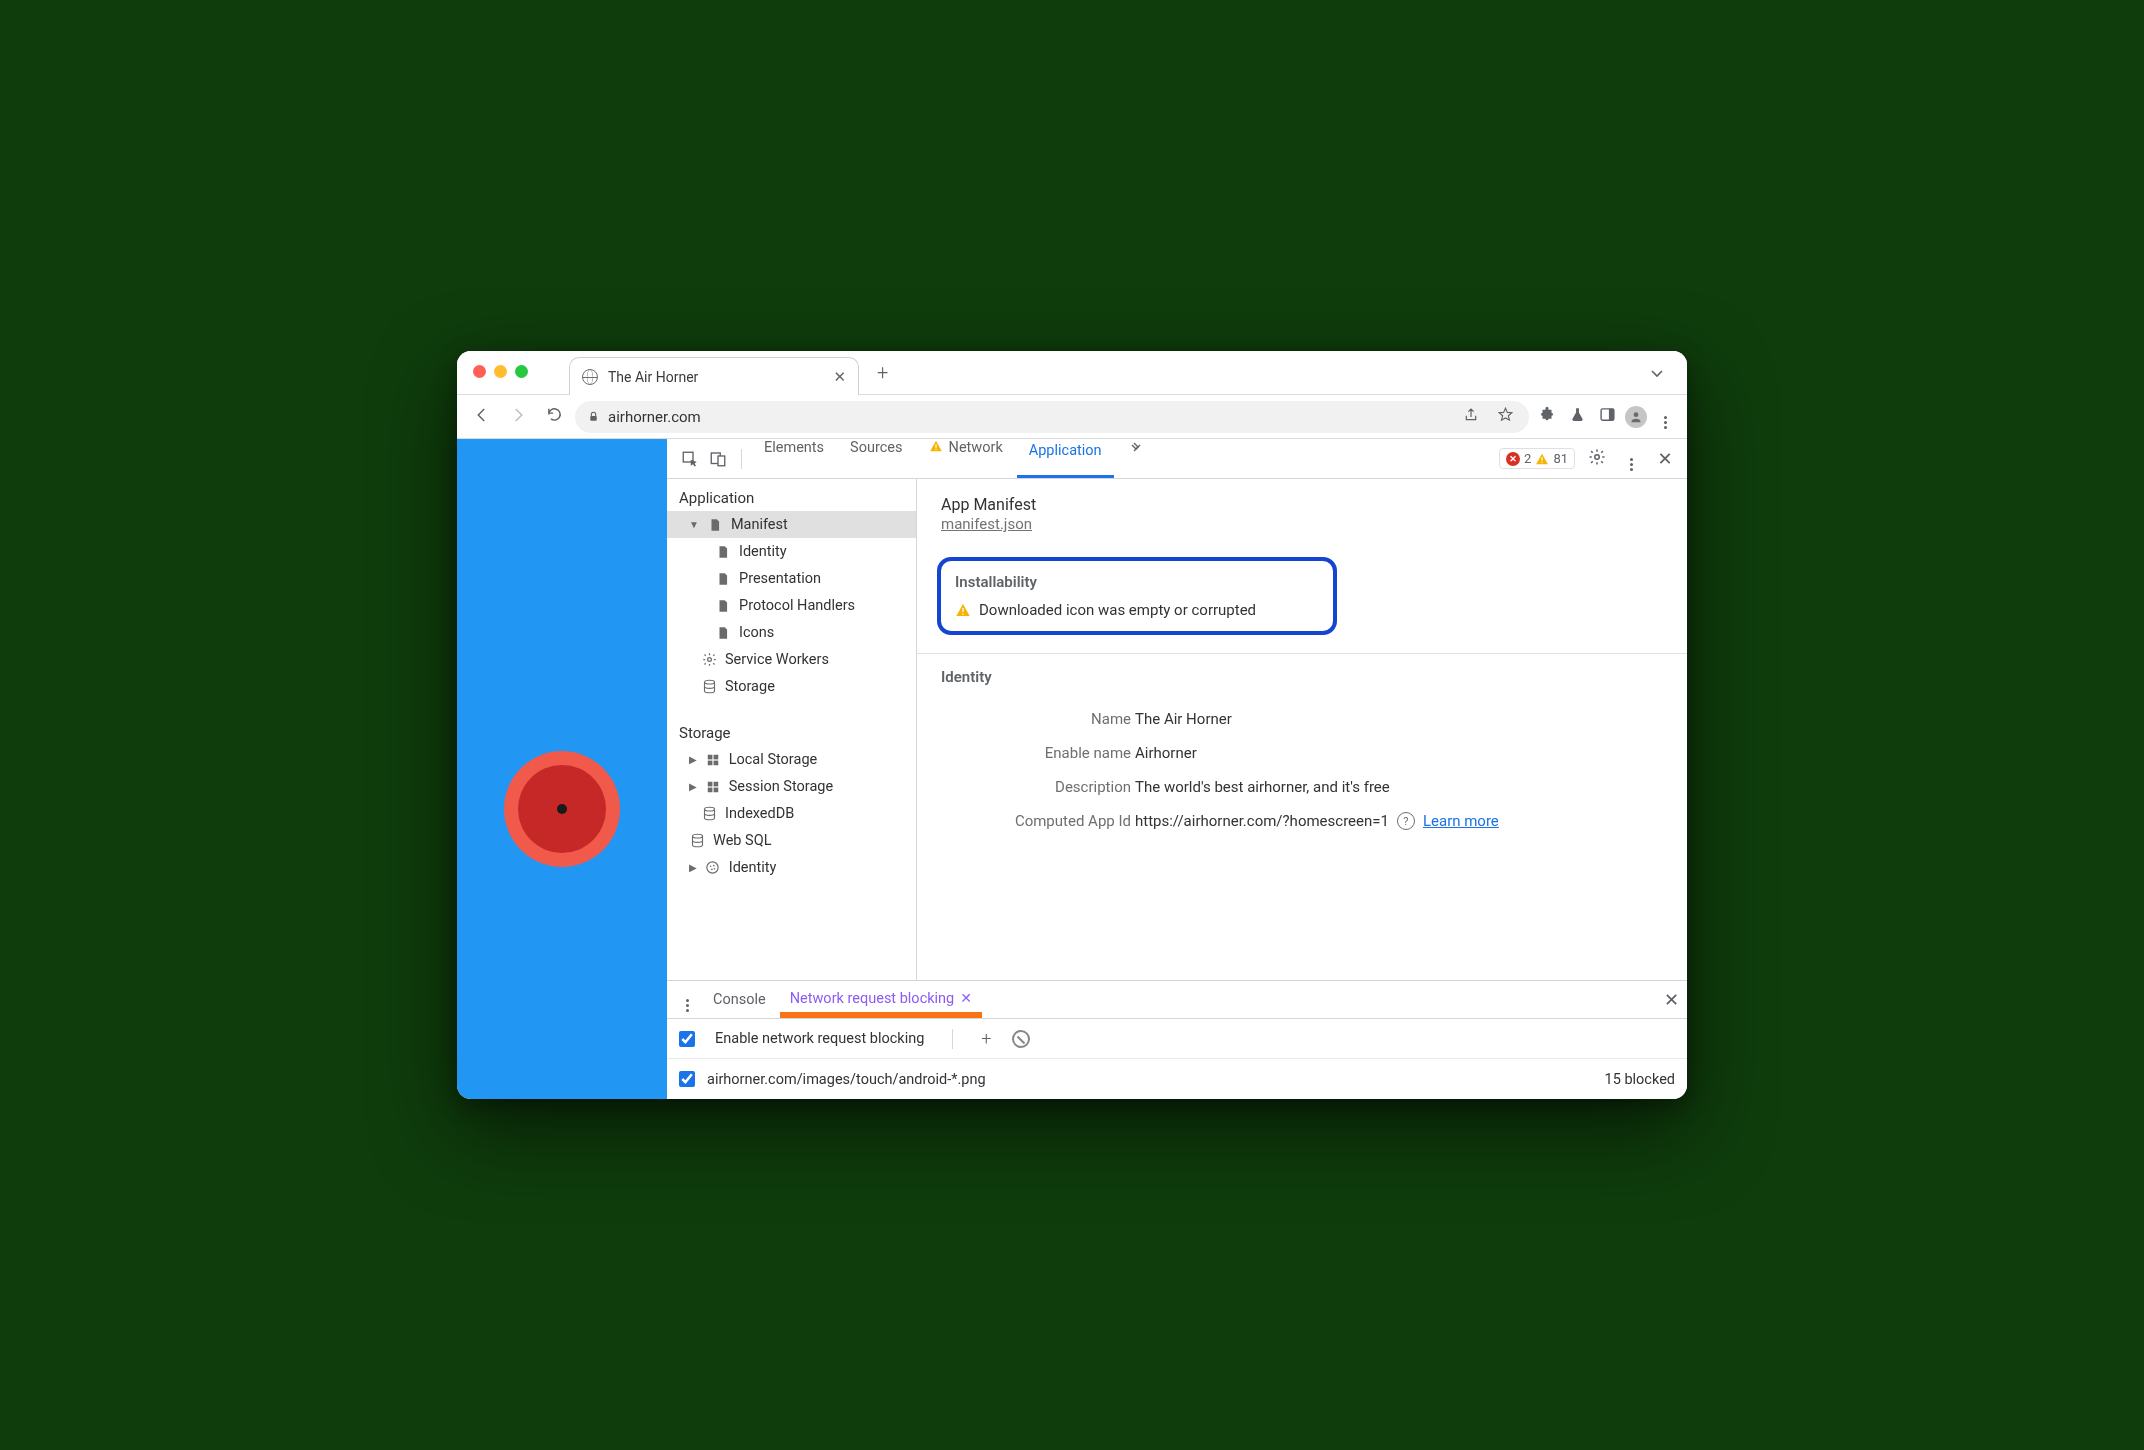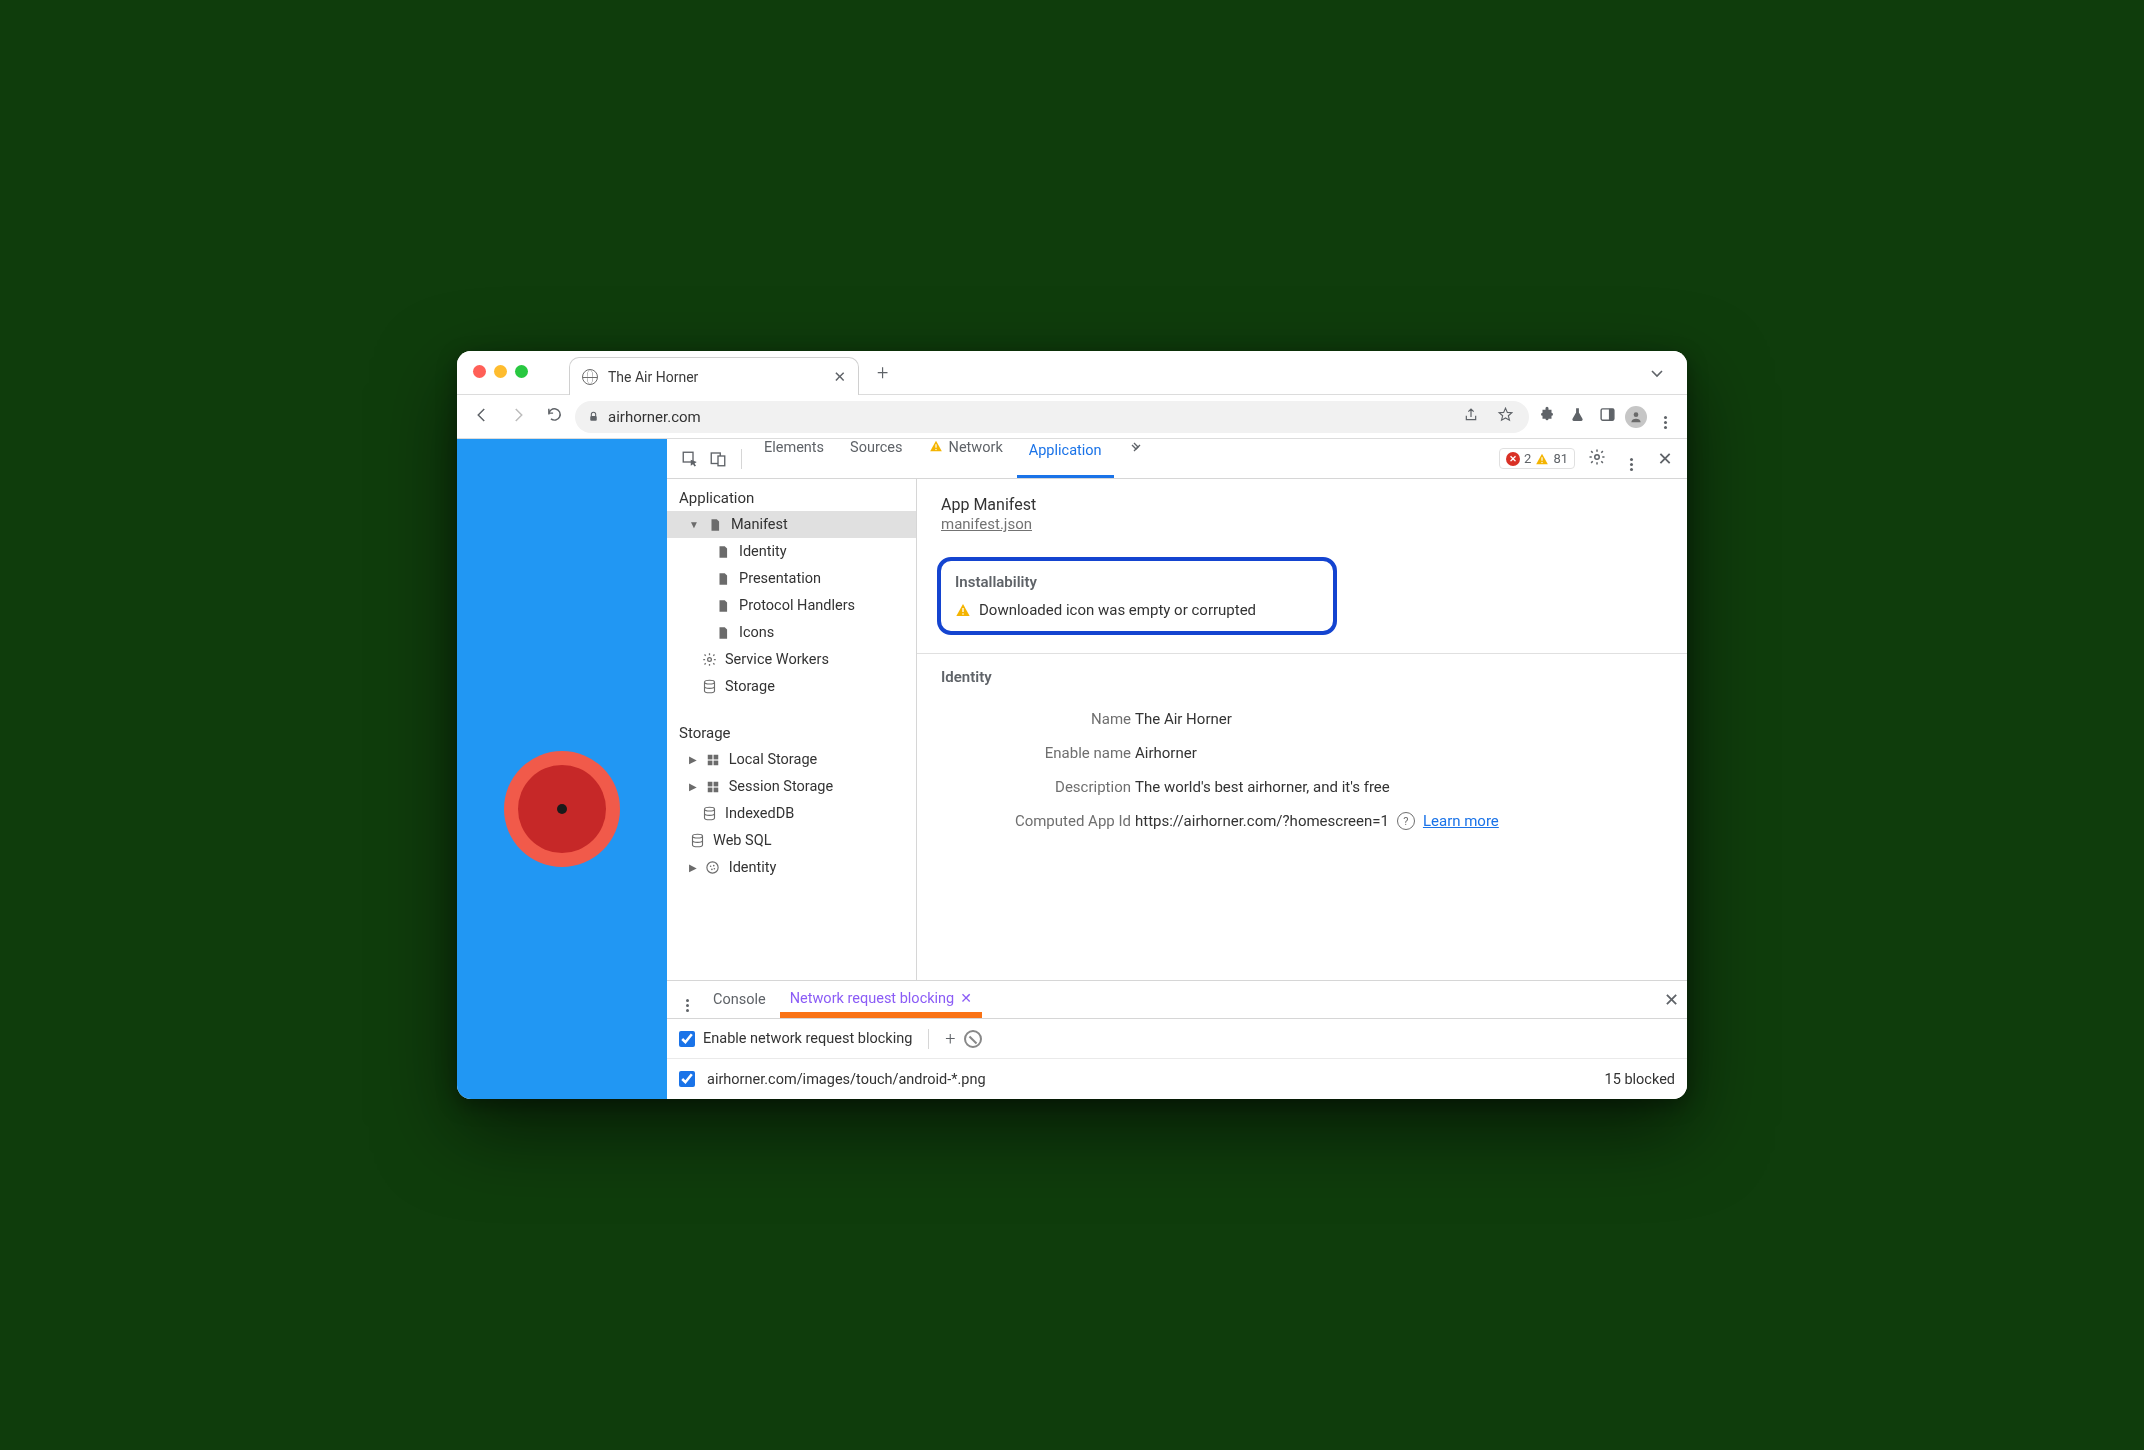--- a/index.html
+++ b/index.html
@@ -150,21 +150,21 @@
   .kv{ display:flex; gap:4px; padding:8px 0; font-size:15px;}
   .kv .k{ width:190px; text-align:right; color:#6f6f6f;}
   .kv .v{ flex:1; color:#333; display:flex; align-items:center; gap:8px;}
   .help{ width:18px;height:18px;border:1.5px solid #6f6f6f;border-radius:50%;display:inline-flex;align-items:center;justify-content:center;font-size:11px;color:#6f6f6f;}
   
   .drawer{ border-top:1px solid #d6d6d6;}
   .drawer-tabs{ height:38px; display:flex; align-items:center; padding:0 8px; gap:4px; font-size:14.5px; color:#5f6368; border-bottom:1px solid #d6d6d6;}
   .dr-tab{ padding:0 10px; height:100%; display:flex; align-items:center; gap:6px;}
   .dr-tab.active{ color:#8b5cf6; border-bottom:6px solid #f97316; padding-top:3px;}
   .dr-close{ margin-left:auto; color:#5f6368; font-size:18px;}
-  .drawer-tb{ height:40px; display:flex; align-items:center; gap:8px; padding:0 12px; border-bottom:1px solid #eaeaea; font-size:14.5px; color:#333;}
+  .drawer-tb{ height:40px; display:flex; align-items:center; gap:20px; padding:0 12px; border-bottom:1px solid #eaeaea; font-size:14.5px; color:#333;}
   .chk{ width:16px;height:16px; accent-color:#1a73e8;}
   .drawer-row{ height:40px; display:flex; align-items:center; gap:12px; padding:0 12px; font-size:14.5px; color:#333;}
   .drawer-row .count{ margin-left:auto; color:#333;}
   .kebab{ display:inline-flex; flex-direction:column; gap:2px;}
   .kebab i{ width:3px;height:3px;background:#5f6368;border-radius:50%;}
   .plus{ font-size:18px; color:#5f6368; font-weight:300;}
   .noentry{ width:18px;height:18px;border:2px solid #888;border-radius:50%;position:relative;}
   .noentry::after{content:"";position:absolute;left:2px;right:2px;top:50%;border-top:2px solid #888;transform:rotate(45deg);}
   .warn-icon{display:inline-block;}
   .warn-icon svg{display:block;}

